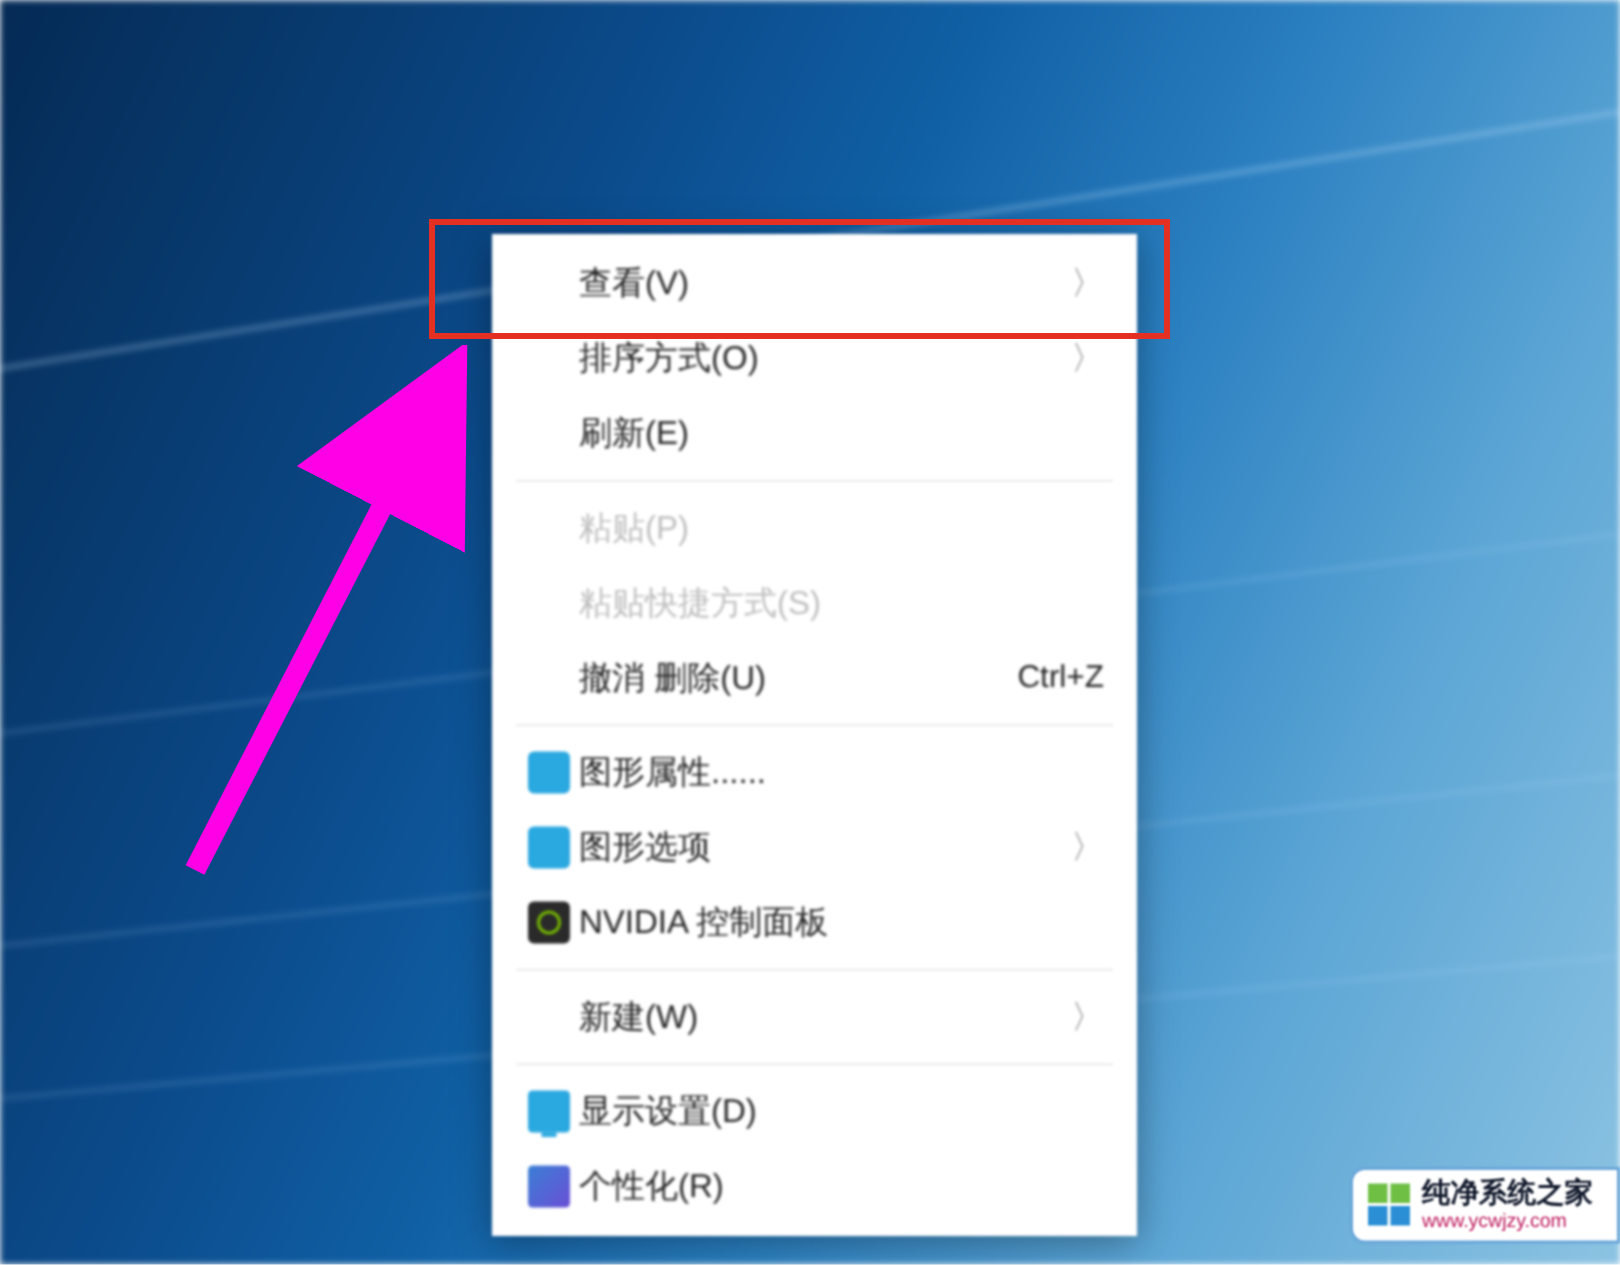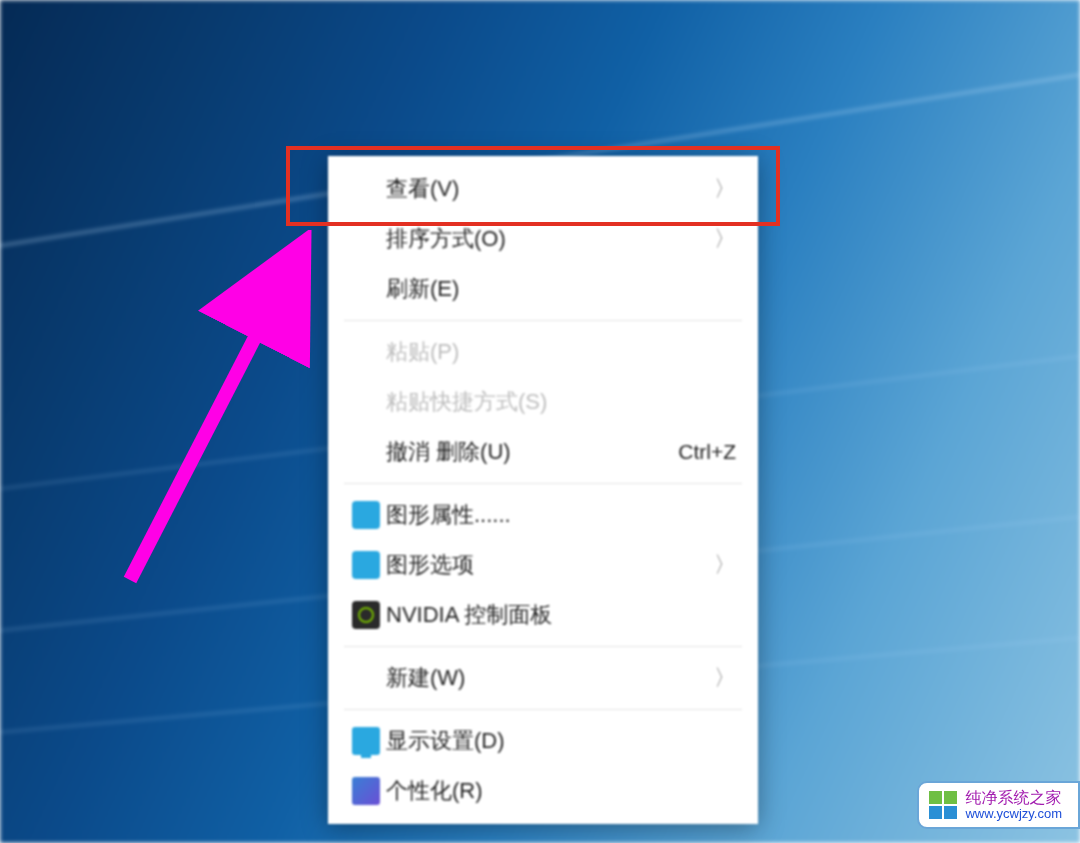--- a/index.html
+++ b/index.html
@@ -42,22 +42,22 @@
 
   .watermark{position:absolute;right:0;bottom:14px;display:flex;align-items:center;
     background:#fff;border:2px solid #6aa6d8;border-radius:10px 0 0 10px;
     padding:6px 16px 6px 10px;filter:blur(.6px)}
   .wm-logo{width:28px;height:28px;margin-right:8px;display:grid;grid-template-columns:1fr 1fr;grid-template-rows:1fr 1fr;gap:2px}
   .wm-logo span:nth-child(1){background:#6fbf44}
   .wm-logo span:nth-child(2){background:#6fbf44}
   .wm-logo span:nth-child(3){background:#2a8fd5}
   .wm-logo span:nth-child(4){background:#2a8fd5}
   .wm-text{display:flex;flex-direction:column;line-height:1.1}
-  .wm-title{font-size:16px;color:#a21caf;font-weight:400}
-  .wm-url{font-size:13px;color:#1d4ed8}
+  .wm-title{font-size:19px;color:#0f172a;font-weight:700}
+  .wm-url{font-size:13px;color:#be185d}
 </style>
 </head>
 <body>
 
 <div class="desktop">
   <div class="streak s1"></div>
   <div class="streak s2"></div>
   <div class="streak s3"></div>
   <div class="streak s4"></div>
 </div>

